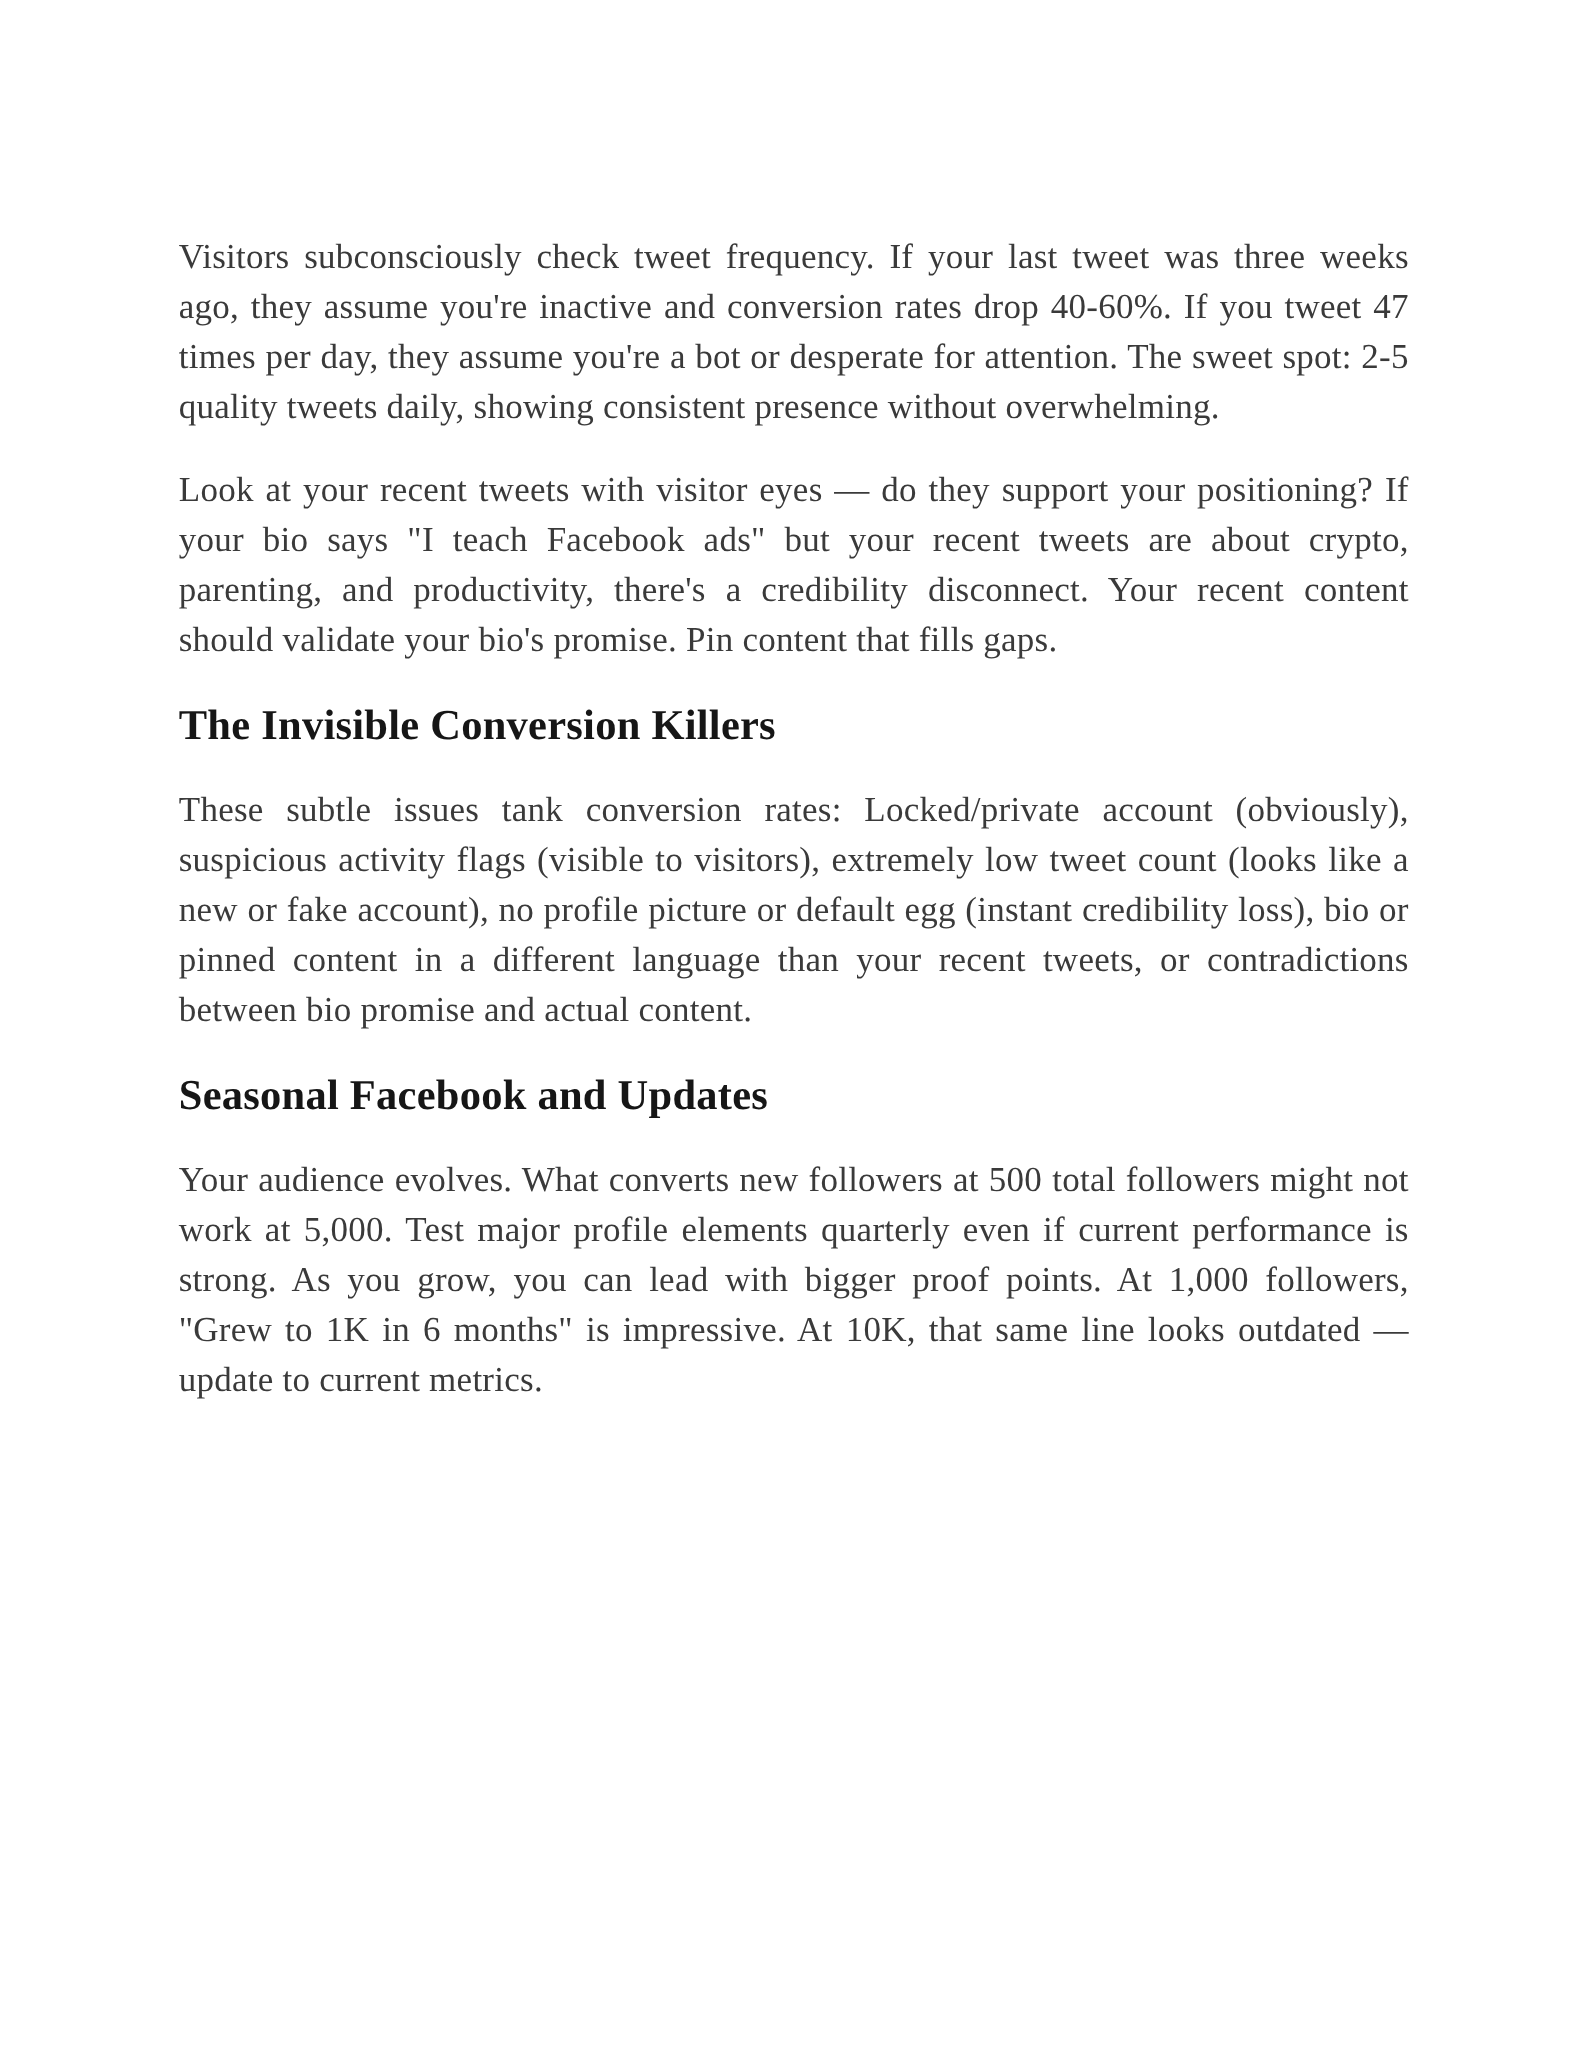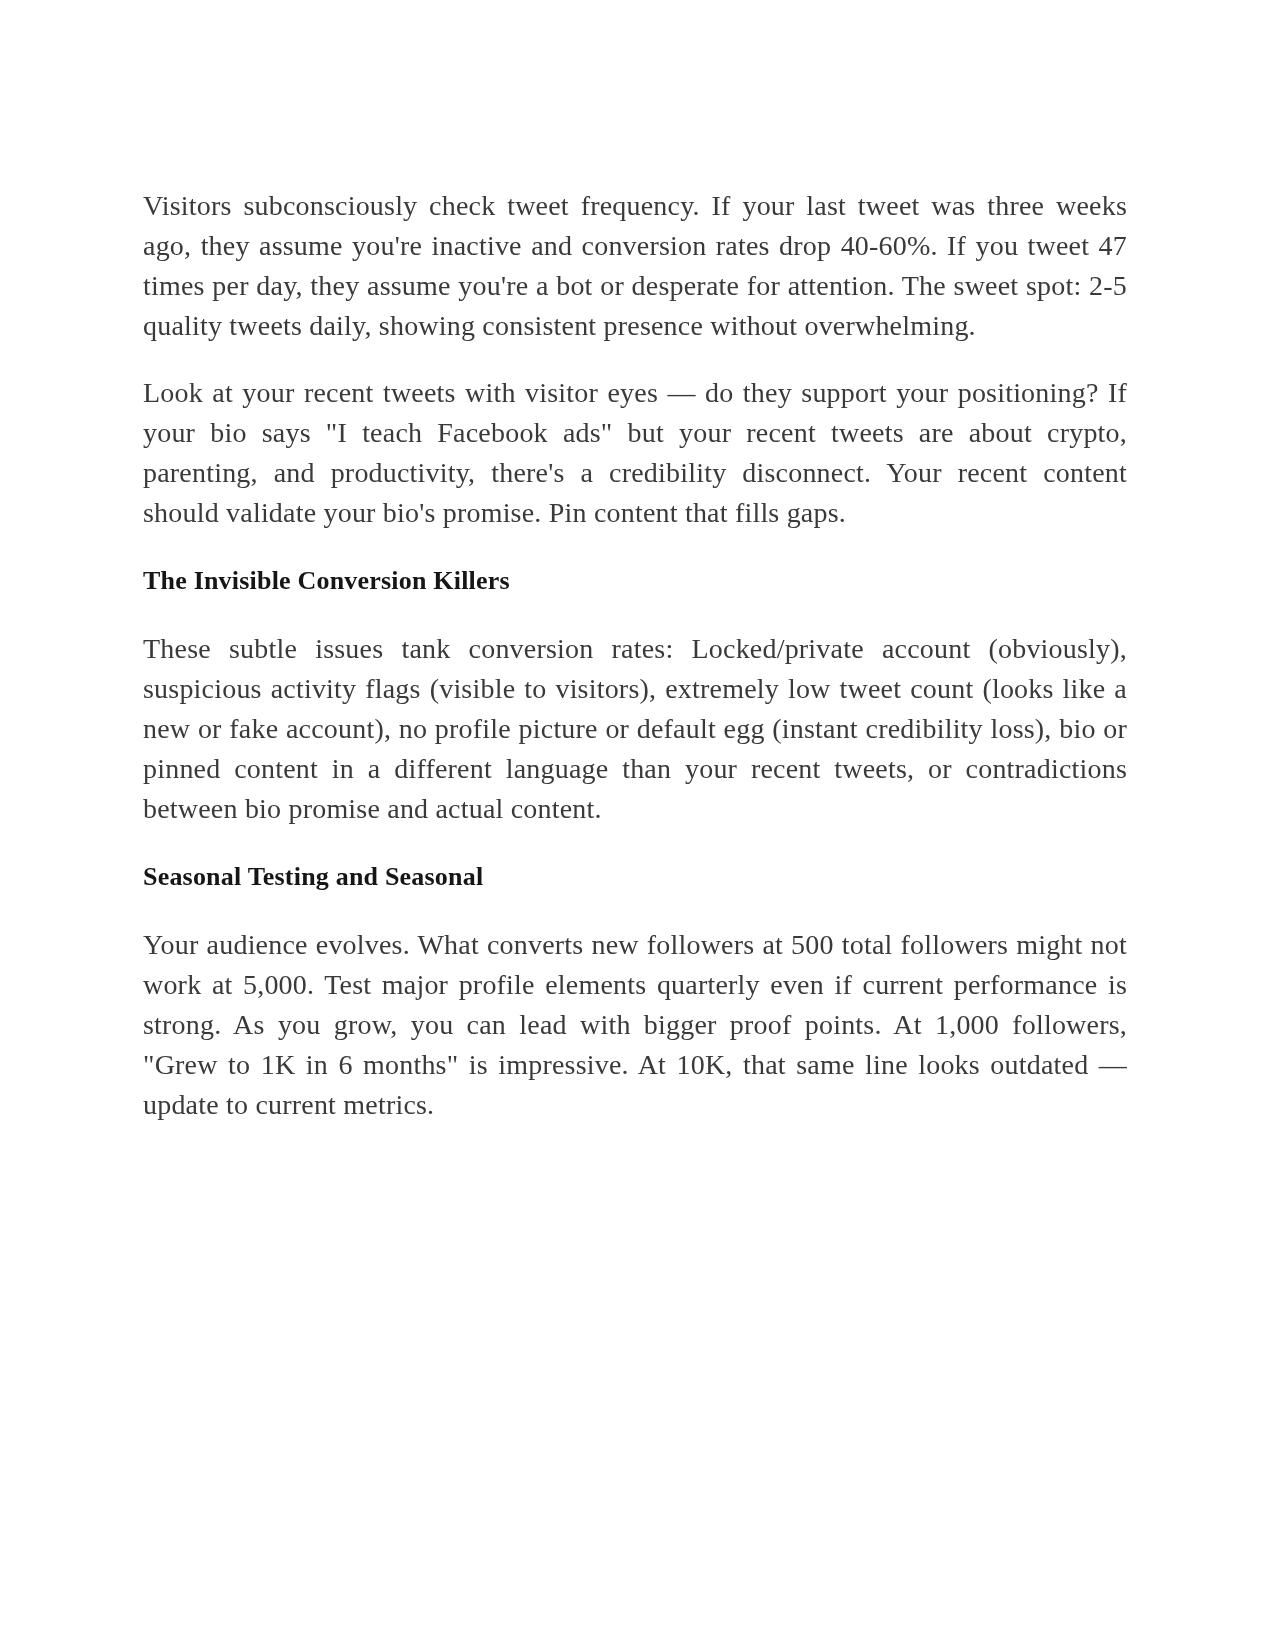--- a/index.html
+++ b/index.html
@@ -24,21 +24,21 @@
     color: #3a3a3a;
     text-align: justify;
     letter-spacing: 0.2px;
     margin: 0 0 27px 0;
   }
   .page p.continued {
     
     text-align-last: justify;
   }
   .page h2.section-heading {
-    font-size: 26px;
+    font-size: 34px;
     line-height: 42px;
     font-weight: bold;
     color: #161616;
     letter-spacing: 0.2px;
     margin: 14px 0 27px 0;
   }
   .page-number {
     position: absolute;
     top: 1515px;
     right: 148px;
@@ -55,20 +55,20 @@
 
   <p class="body-para">Visitors subconsciously check tweet frequency. If your last tweet was three weeks ago, they assume you're inactive and conversion rates drop 40-60%. If you tweet 47 times per day, they assume you're a bot or desperate for attention. The sweet spot: 2-5 quality tweets daily, showing consistent presence without overwhelming.</p>
 
   <p class="body-para">Look at your recent tweets with visitor eyes — do they support your positioning? If your bio says "I teach Facebook ads" but your recent tweets are about crypto, parenting, and productivity, there's a credibility disconnect. Your recent content should validate your bio's promise. Pin content that fills gaps.</p>
 
   <h2 class="section-heading">The Invisible Conversion Killers</h2>
 
   <p class="body-para">These subtle issues tank conversion rates: Locked/private account (obviously), suspicious activity flags (visible to visitors), extremely low tweet count (looks like a new or fake account), no profile picture or default egg (instant credibility loss), bio or pinned content in a different language than your recent tweets, or contradictions between bio promise and actual content.</p>
 
 
-  <h2 class="section-heading">Seasonal Testing and Seasonal</h2>
+  <h2 class="section-heading">Seasonal Facebook and Updates</h2>
 
   <p class="body-para">Your audience evolves. What converts new followers at 500 total followers might not work at 5,000. Test major profile elements quarterly even if current performance is strong. As you grow, you can lead with bigger proof points. At 1,000 followers, "Grew to 1K in 6 months" is impressive. At 10K, that same line looks outdated — update to current metrics.</p>
 
 
   <div class="page-number">29</div>
 
 </div>
 
 </body></html>

